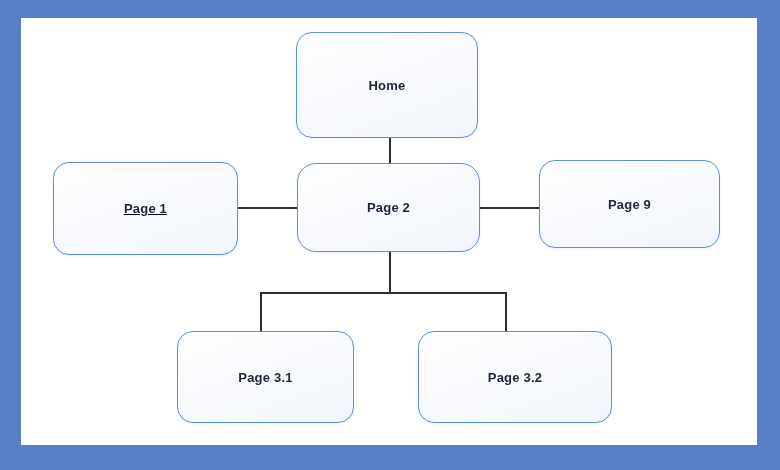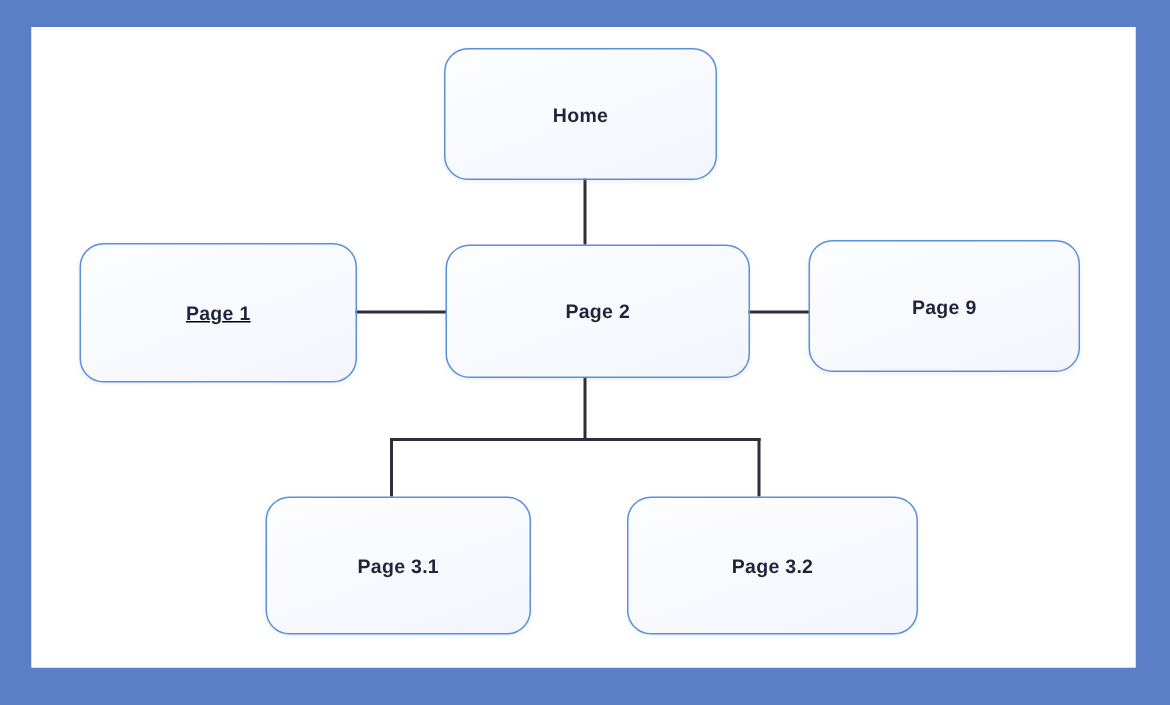--- a/index.html
+++ b/index.html
@@ -84,29 +84,29 @@
     <div class="connector conn-h" style="left:459px; top:189px; width:60px;"></div>
 
     <div class="connector conn-v" style="left:368px; top:234px; height:40px;"></div>
 
     <div class="connector conn-h" style="left:239px; top:274px; width:247px;"></div>
 
     <div class="connector conn-v" style="left:239px; top:274px; height:39px;"></div>
 
     <div class="connector conn-v" style="left:484px; top:274px; height:39px;"></div>
 
-    <div class="node" style="left:275px; top:14px; width:182px; height:88px;text-align:center;">
+    <div class="node" style="left:275px; top:14px; width:182px; height:106px;text-align:center;">
       <span class="node-label">Home</span>
     </div>
 
     <div class="node" style="left:32px; top:144px; width:185px; height:93px;text-decoration:underline;">
       <span class="node-label">Page 1</span>
     </div>
 
-    <div class="node" style="left:276px; top:145px; width:203px; height:89px;">
+    <div class="node" style="left:276px; top:145px; width:183px; height:89px;border-radius:19px;">
       <span class="node-label">Page 2</span>
     </div>
 
     <div class="node" style="left:518px; top:142px; width:181px; height:88px;">
       <span class="node-label">Page 9</span>
     </div>
 
     <div class="node" style="left:156px; top:313px; width:177px; height:92px;">
       <span class="node-label">Page 3.1</span>
     </div>

